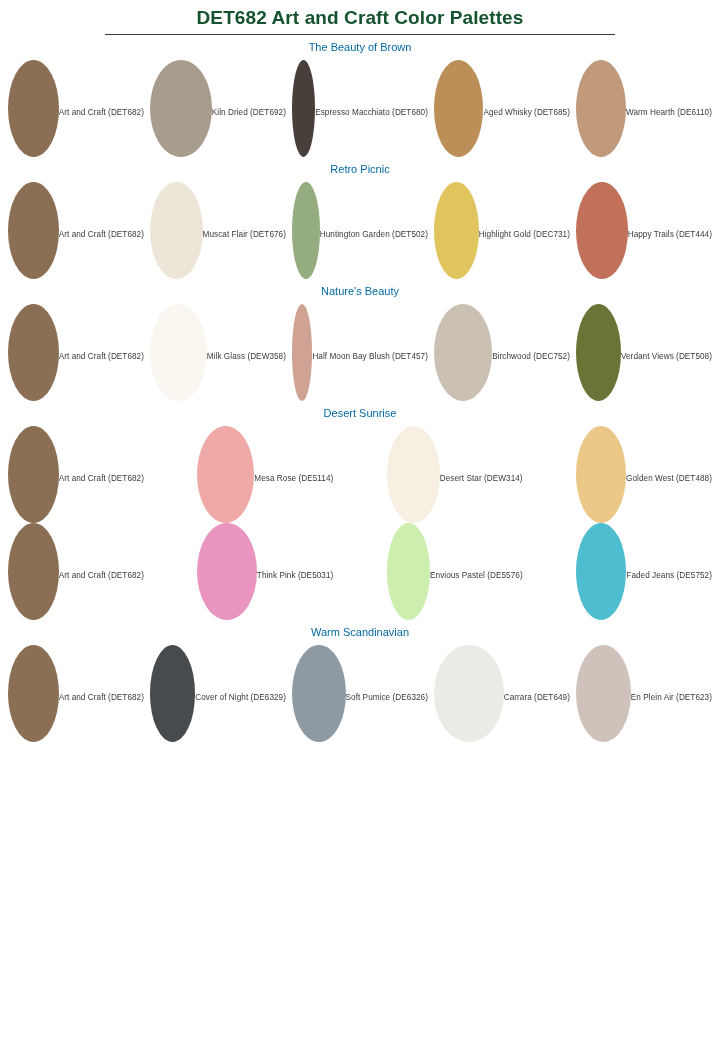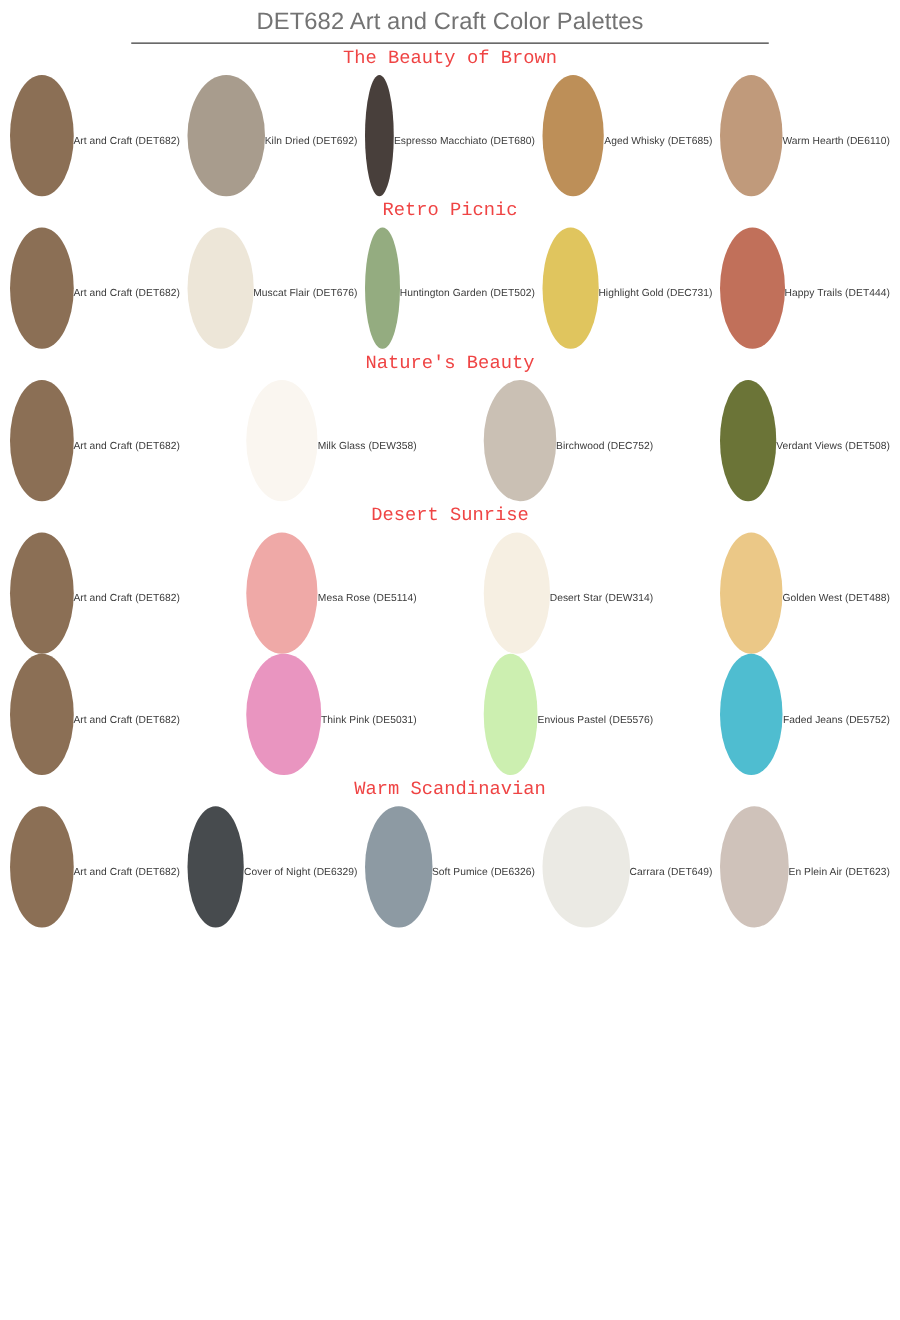--- a/index.html
+++ b/index.html
@@ -16,46 +16,45 @@
   }
   .page {
     width: 720px;
     height: 1056px;
     position: relative;
     box-sizing: border-box;
   }
   .page-title {
     text-align: center;
     font-size: 19px;
-    font-weight: normal;
-    color: #737373;
+    font-weight: bold;
+    color: #14532d;
     letter-spacing: 0.1px;
     padding-top: 7px;
     margin: 0;
   }
   .title-rule {
     width: 510px;
     height: 1px;
     background: #3a3a3a;
     margin: 5px auto 0 auto;
   }
   .palette {
     width: 720px;
     box-sizing: border-box;
   }
   .palette-title {
     text-align: center;
-    font-size: 15px;
+    font-size: 11px;
     font-weight: normal;
-    color: #ef4444;
+    color: #0369a1;
     margin: 0;
     padding: 4px 0 2px 0;
     height: 19px;
     line-height: 16px;
-    font-family: Liberation Mono, monospace;
   }
   .swatch-row {
     display: flex;
     justify-content: space-between;
     align-items: flex-start;
     padding: 0 8px;
     box-sizing: border-box;
   }
   .swatch-cell {
     width: 136px;
@@ -143,20 +142,24 @@
         <div class="swatch-row">
           <div class="swatch-cell">
             <span class="swatch-dot" style="background: rgb(139, 111, 85);"></span>
             <div class="swatch-label">Art and Craft (DET682)</div>
           </div>
           <div class="swatch-cell">
             <span class="swatch-dot" style="background: rgb(250, 246, 240);"></span>
             <div class="swatch-label">Milk Glass (DEW358)</div>
           </div>
           <div class="swatch-cell">
+            <span class="swatch-dot" style="background: rgb(207, 162, 148);"></span>
+            <div class="swatch-label">Half Moon Bay Blush (DET457)</div>
+          </div>
+          <div class="swatch-cell">
             <span class="swatch-dot" style="background: rgb(202, 192, 180);"></span>
             <div class="swatch-label">Birchwood (DEC752)</div>
           </div>
           <div class="swatch-cell">
             <span class="swatch-dot" style="background: rgb(107, 116, 55);"></span>
             <div class="swatch-label">Verdant Views (DET508)</div>
           </div>
         </div>
       </div>
       <div class="palette">

